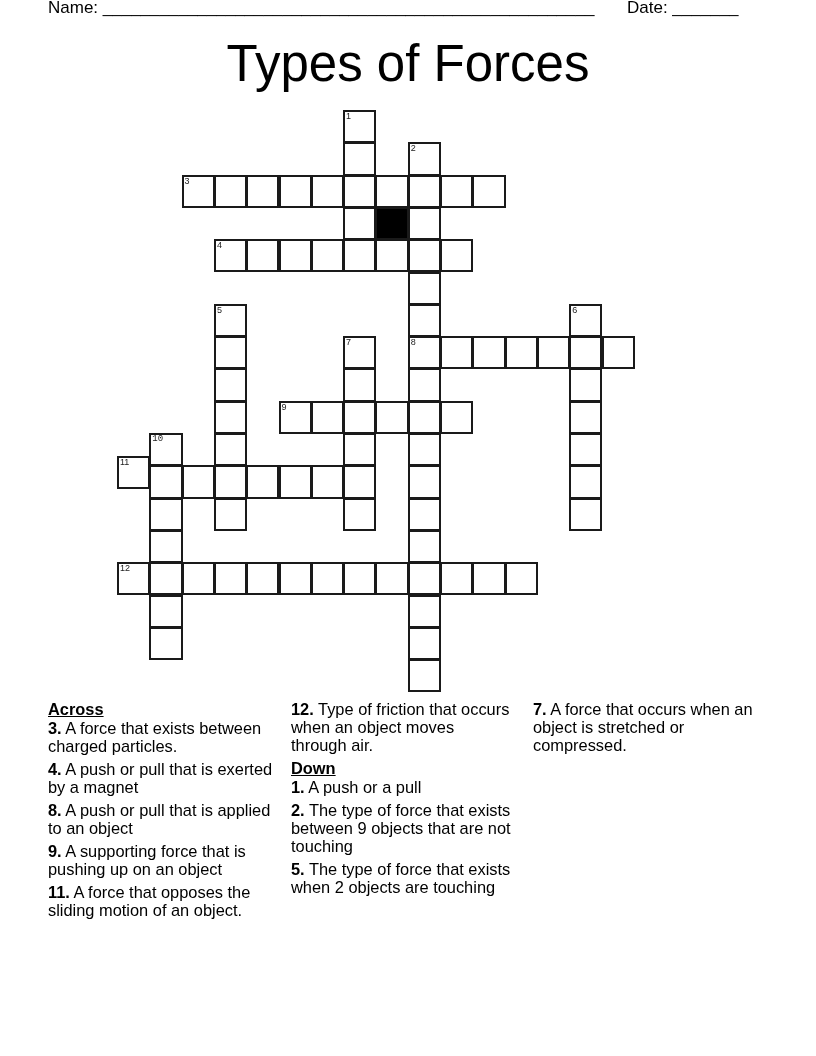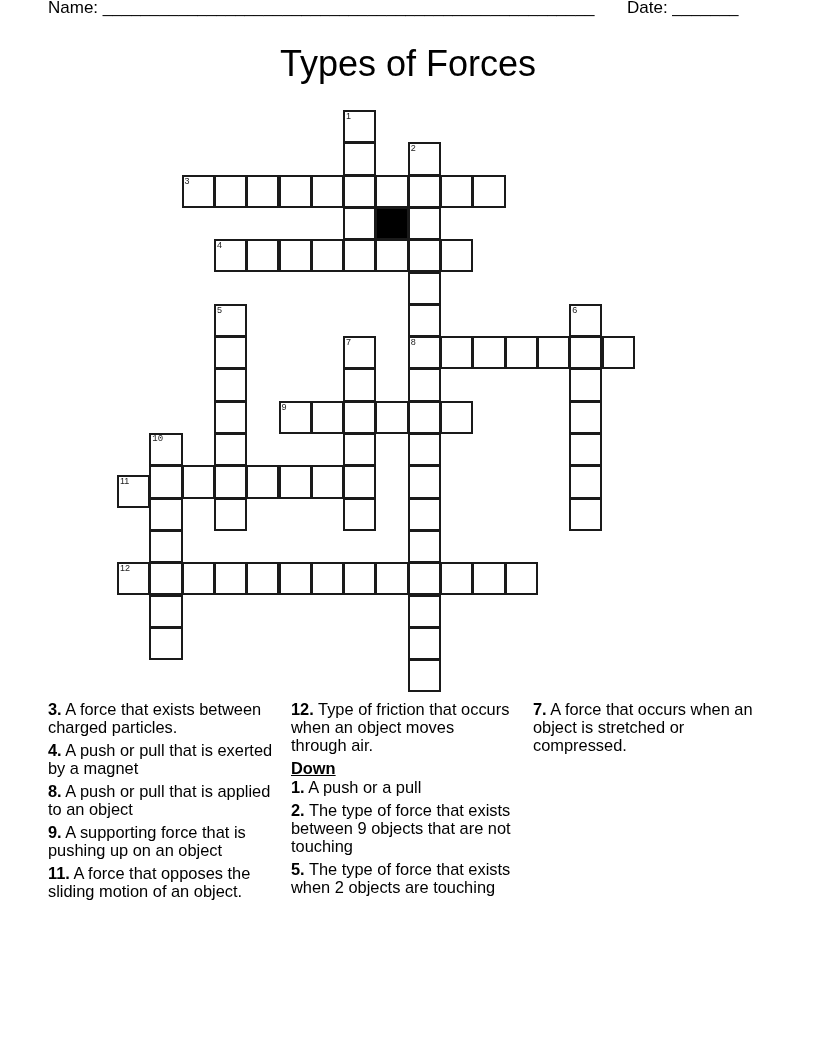--- a/index.html
+++ b/index.html
@@ -1,21 +1,21 @@
 <!DOCTYPE html>
 <html><head>
 <meta charset="utf-8">
 <style>
   html, body { margin: 0; padding: 0; background: #ffffff; }
   body { width: 816px; height: 1056px; position: relative; overflow: hidden;
          font-family: "Liberation Sans", sans-serif; color: #000; }
   .header-line { position: absolute; top: -2px; left: 48px; font-size: 17px; line-height: 20px; white-space: pre; }
   .date-line { position: absolute; top: -2px; left: 627px; font-size: 17px; line-height: 20px; white-space: pre; }
   .title { position: absolute; top: 34px; left: 0; width: 816px; text-align: center;
-           font-size: 36px; line-height: 60px; }
+           font-size: 51px; line-height: 60px; }
   .grid { position: absolute; left: 117px; top: 110px; }
   .cell { position: absolute; box-sizing: border-box; width: 33.3px; height: 33.3px;
           border: 2px solid #1a1a1a; background: #fff; }
   .cell.black { background: #000; }
   .cell .num { position: absolute; left: 1px; top: -1px; font-size: 9px; line-height: 11px; color: #222; }
   .col { position: absolute; top: 700px; font-size: 16.4px; line-height: 18px; }
   .col .heading { font-weight: bold; text-decoration: underline; margin-bottom: 1px; }
   .col .clue { margin-bottom: 5px; }
   .col .clue b { font-weight: bold; }
 </style>
@@ -112,21 +112,21 @@
     <div class="cell" style="left: 323px; top: 290.7px;"></div>
     <div class="cell" style="left: 32.3px; top: 323px; font-family: Liberation Mono, monospace;">
       <span class="num">10</span>
     </div>
     <div class="cell" style="left: 32.3px; top: 355.3px;"></div>
     <div class="cell" style="left: 32.3px; top: 387.6px;"></div>
     <div class="cell" style="left: 32.3px; top: 419.9px;"></div>
     <div class="cell" style="left: 32.3px; top: 452.2px;"></div>
     <div class="cell" style="left: 32.3px; top: 484.5px;"></div>
     <div class="cell" style="left: 32.3px; top: 516.8px;"></div>
-    <div class="cell" style="left: 0px; top: 365px; text-align: center;">
+    <div class="cell" style="left: 0px; top: 346px; text-align: center;">
       <span class="num">11</span>
     </div>
     <div class="cell" style="left: 64.6px; top: 355.3px;"></div>
     <div class="cell" style="left: 129.2px; top: 355.3px;"></div>
     <div class="cell" style="left: 161.5px; top: 355.3px;"></div>
     <div class="cell" style="left: 193.8px; top: 355.3px;"></div>
     <div class="cell" style="left: 0px; top: 452.2px;">
       <span class="num">12</span>
     </div>
     <div class="cell" style="left: 64.6px; top: 452.2px;"></div>
@@ -136,20 +136,21 @@
     <div class="cell" style="left: 193.8px; top: 452.2px;"></div>
     <div class="cell" style="left: 226.1px; top: 452.2px;"></div>
     <div class="cell" style="left: 258.4px; top: 452.2px;"></div>
     <div class="cell" style="left: 323px; top: 452.2px;"></div>
     <div class="cell" style="left: 355.3px; top: 452.2px;"></div>
     <div class="cell" style="left: 387.6px; top: 452.2px;"></div>
     <div class="cell black" style="left: 258.4px; top: 96.9px;"></div>
   </div>
 
 <div class="col" style="left:48px; width:232px;">
+  <div class="heading">Across</div>
   <div class="clue"><b>3.</b><span> A force that exists between charged particles.</span></div>
   <div class="clue"><b>4.</b><span> A push or pull that is exerted by a magnet</span></div>
   <div class="clue"><b>8.</b><span> A push or pull that is applied to an object</span></div>
   <div class="clue"><b>9.</b><span> A supporting force that is pushing up on an object</span></div>
   <div class="clue"><b>11.</b><span> A force that opposes the sliding motion of an object.</span></div>
 </div>
 
 <div class="col" style="left:291px; width:222px;">
   <div class="clue"><b>12.</b><span> Type of friction that occurs when an object moves through air.</span></div>
   <div class="heading">Down</div>

